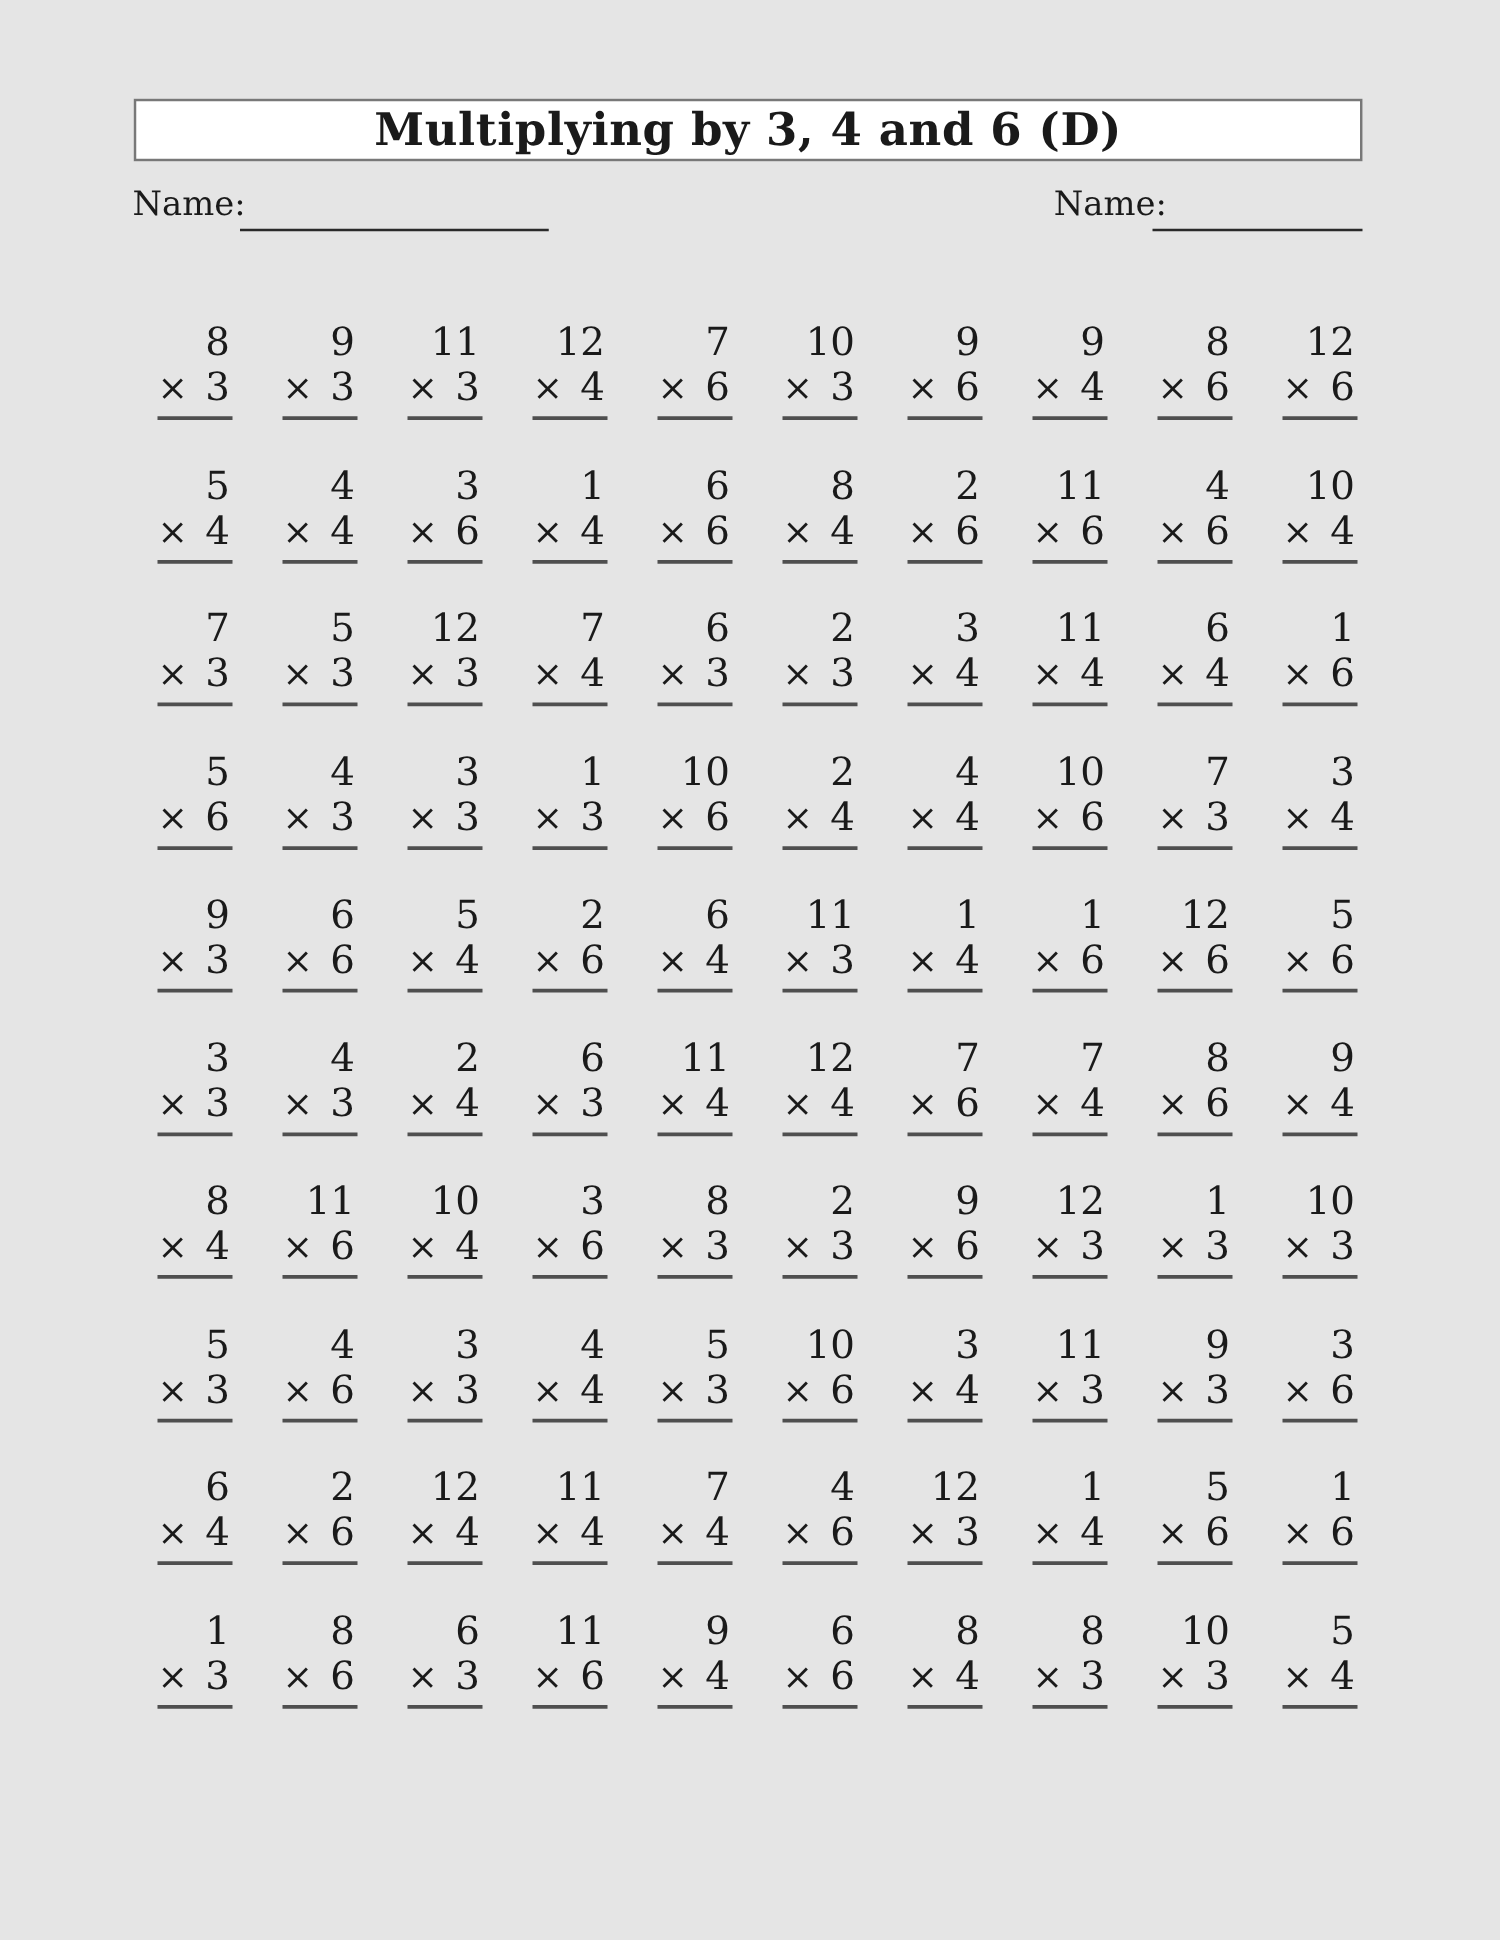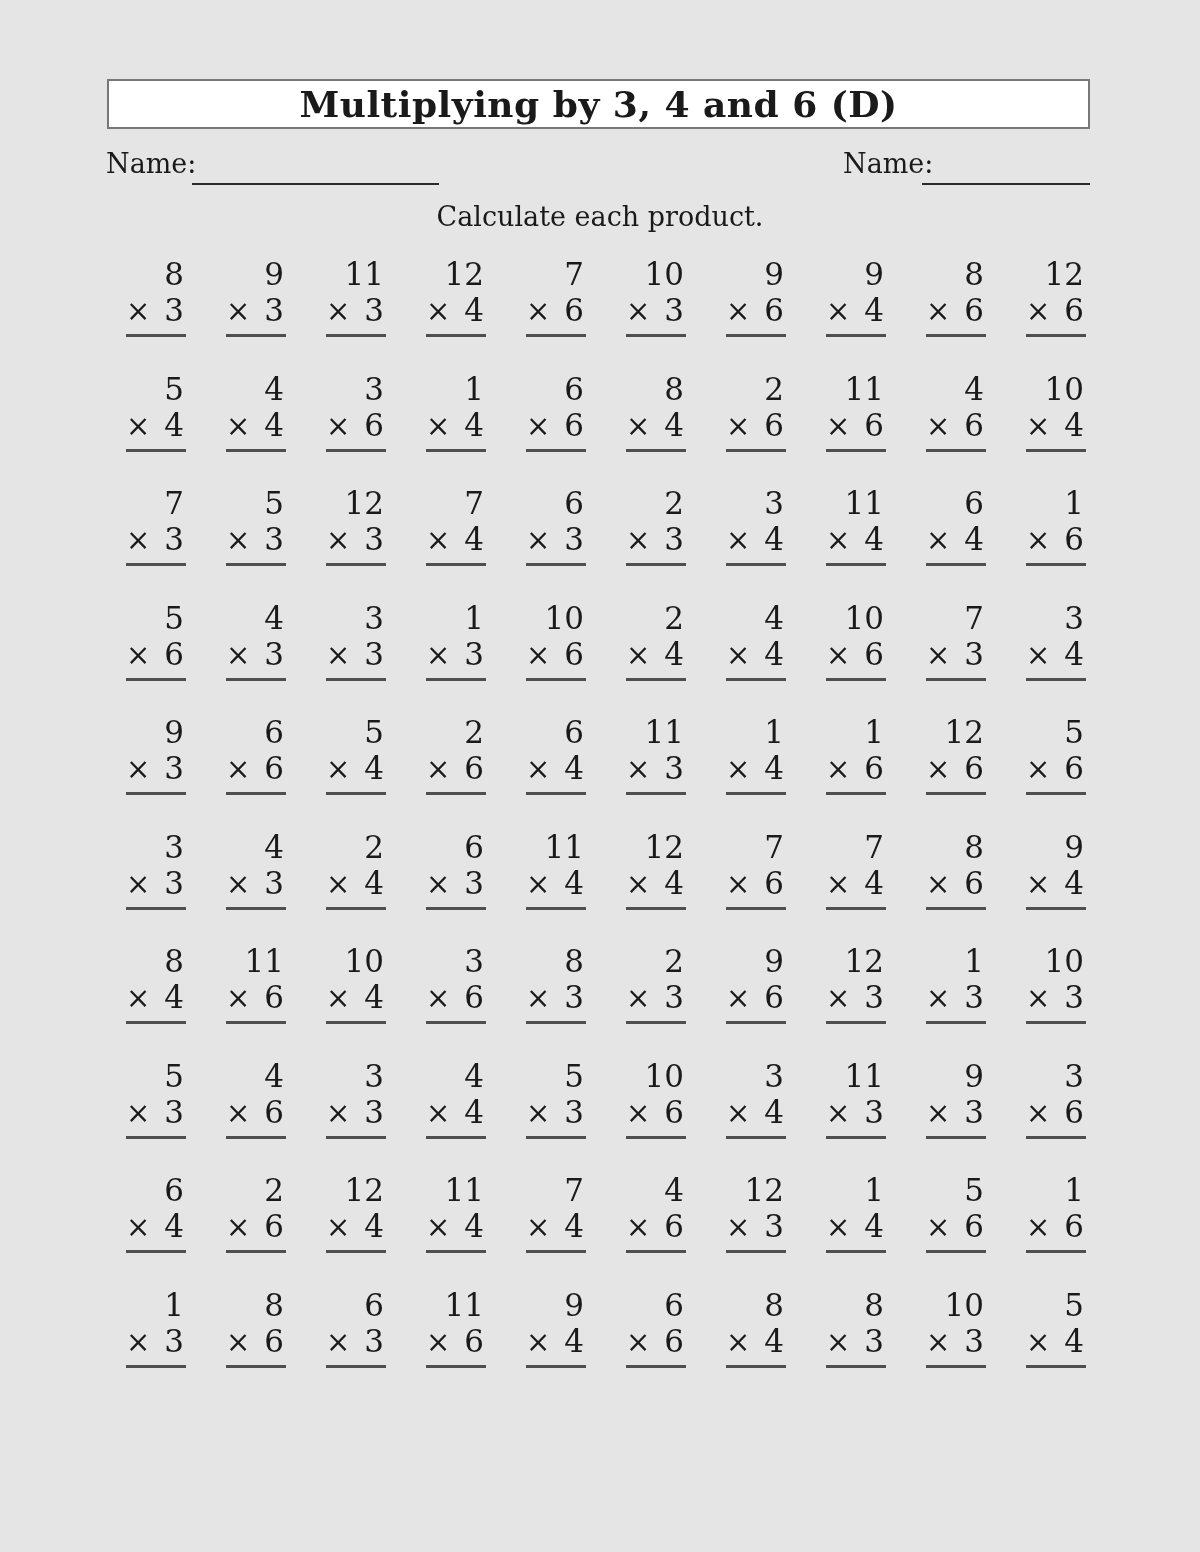--- a/index.html
+++ b/index.html
@@ -88,21 +88,20 @@
   <div class="title-box">
     <div class="title">Multiplying by 3, 4 and 6 (D)</div>
   </div>
 
   <div class="name-label">Name:</div>
   <div class="name-line"></div>
 
   <div class="date-label">Name:</div>
   <div class="date-line"></div>
 
-  <div class="instruction">Calculate each product.</div>
 
   <div class="grid">
       <div class="problem">
         <div class="p-top">8</div>
         <div class="p-bottom">
           <span class="times">×</span>
           <span>3</span>
         </div>
         <div class="answer-line"></div>
       </div>

